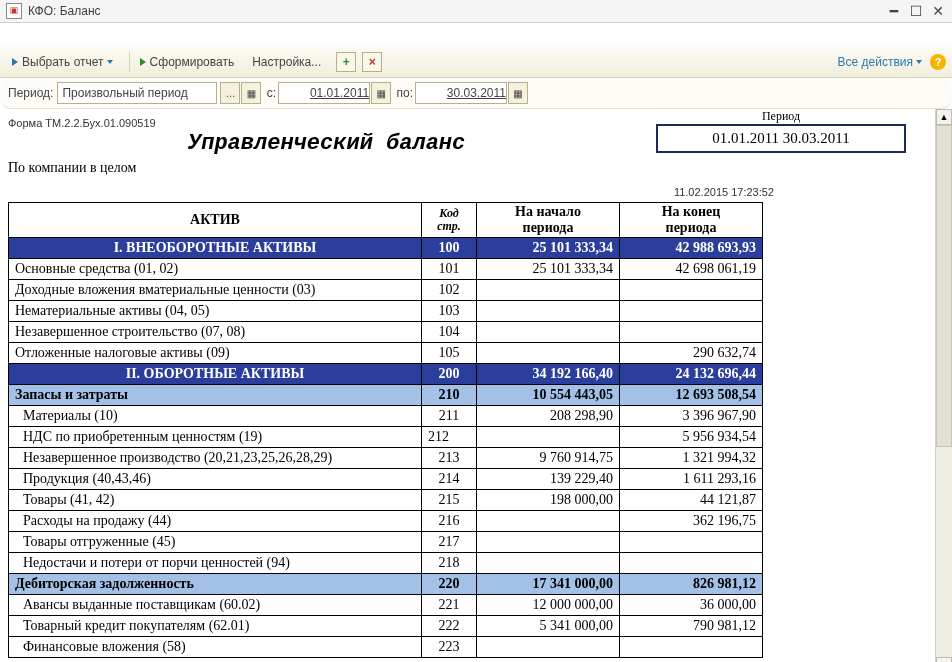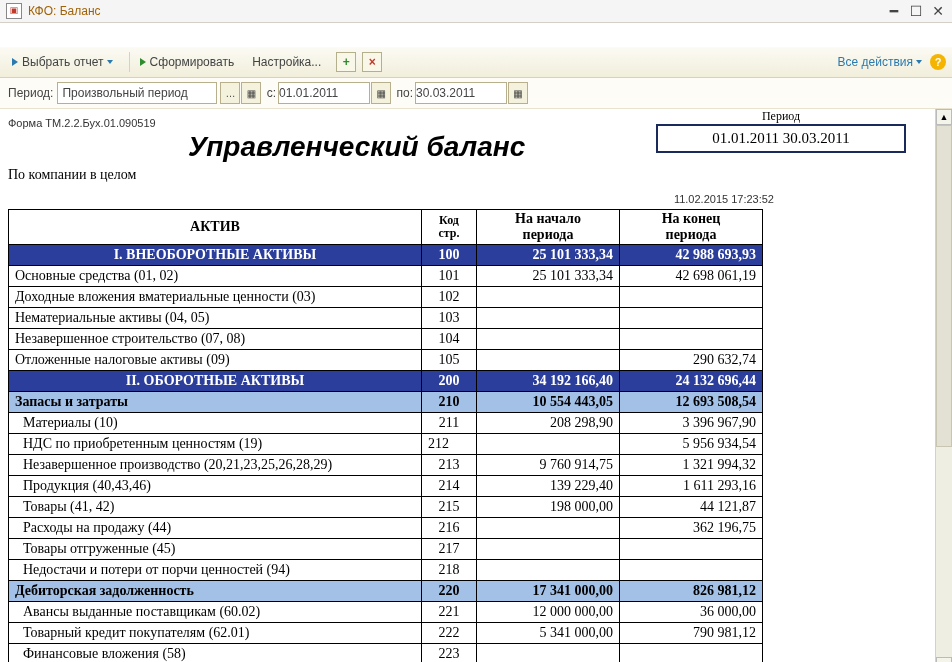--- a/index.html
+++ b/index.html
@@ -24,21 +24,21 @@
     background: #fff;
     display: inline-block;
     margin-right: 6px;
     font-size: 9px;
     line-height: 13px;
     text-align: center;
     color: #c0392b;
   }
   .titlebar .title {
     font-size: 12px;
-    color: #a16207;
+    color: #404040;
   }
   .titlebar .spacer { flex: 1; }
   .titlebar .win-btn {
     width: 20px; height: 16px;
     margin-left: 2px;
     display:flex; align-items:center; justify-content:center;
     font-size: 14px; color:#444;
   }
   .toolbar {
     height: 30px;
@@ -105,20 +105,21 @@
     display:flex;align-items:center;justify-content:center;
     font-size:11px;margin-left:8px;
   }
   .param-row {
     height: 30px;
     background: #fdfcf6;
     border-bottom: 1px solid #e7e3cf;
     display:flex; align-items:center;
     padding: 0 8px;
     color:#444;
+    border-radius:11px;
   }
   .param-field {
     border:1px solid #b8b08c;
     background:#fff;
     height:20px;
     display:flex;align-items:center;
     padding:0 4px;
     margin:0 4px;
   }
   .dotted-cal {
@@ -126,33 +127,34 @@
     width:18px;height:20px;
     border:1px solid #b8b08c;
     background:#f4f1dc;
     margin-left:-1px; margin-right:2px;
     font-size:10px;
   }
   .date-box {
     border:1px solid #b8b08c;
     background:#fff;
     height:20px;width:90px;
-    display:flex;align-items:center;justify-content:flex-start;
+    display:flex;align-items:center;justify-content:flex-end;
     margin:0 2px;
+    text-decoration:underline;
   }
   .doc-area {
     position:relative;
     height: 556px; 
     overflow: hidden;
     padding: 8px 8px 0 8px;
   }
   .form-code { font-size:11px;color:#333; }
   .doc-title {
-    font-family: Liberation Sans, sans-serif;
-    font-size: 28px;
+    font-family: Liberation Mono, monospace;
+    font-size: 22px;
     font-style: italic;
     font-weight: bold;
     text-align: left;
     margin: 2px 0 4px 180px;
   }
   .company-line {
     font-family: 'Times New Roman', serif;
     font-size: 14px;
     margin-bottom: 10px;
   }
@@ -182,21 +184,21 @@
   table.balance th, table.balance td {
     border:1px solid #000;
     padding: 1px 6px;
     height: 18px;
   }
   table.balance th {
     font-weight: bold;
     text-align: center;
     background:#fff;
   }
-  .th-code { font-size:12px; line-height:1.05; }
+  .th-code { font-size:12px; line-height:1.05;font-style:italic; }
   .row-section td { background:#2b3e9b; color:#fff; font-weight:bold; }
   .row-section td.center { text-align:center;}
   .row-sub td { background:#a3c0e6; font-weight:bold;}
   .cell-name { text-align:left; }
   .cell-code { text-align:center; }
   .cell-num { text-align:right; }
   .doc-scroll-y {
     position:absolute; right:0; top:0;
     width:16px; height:100%;
     background:#efeee3;

